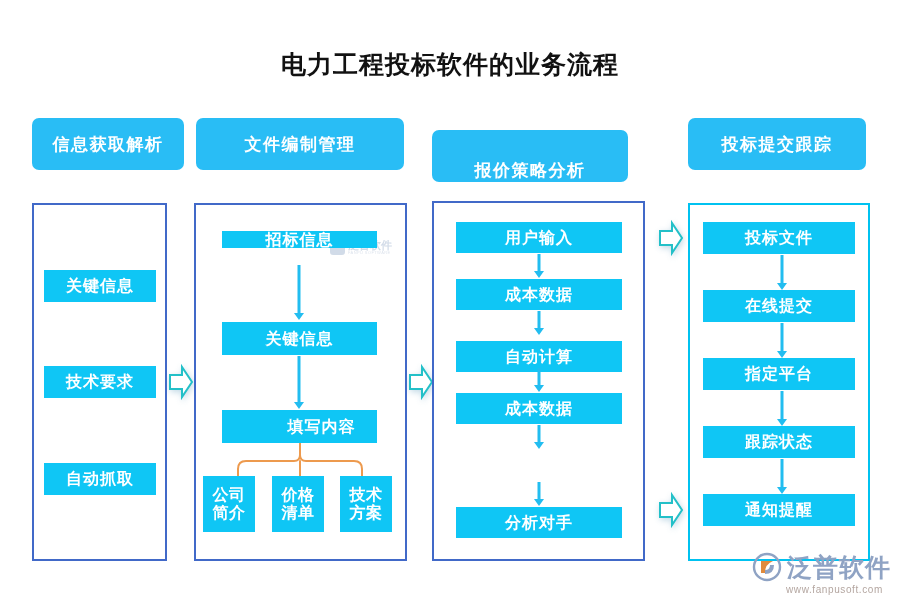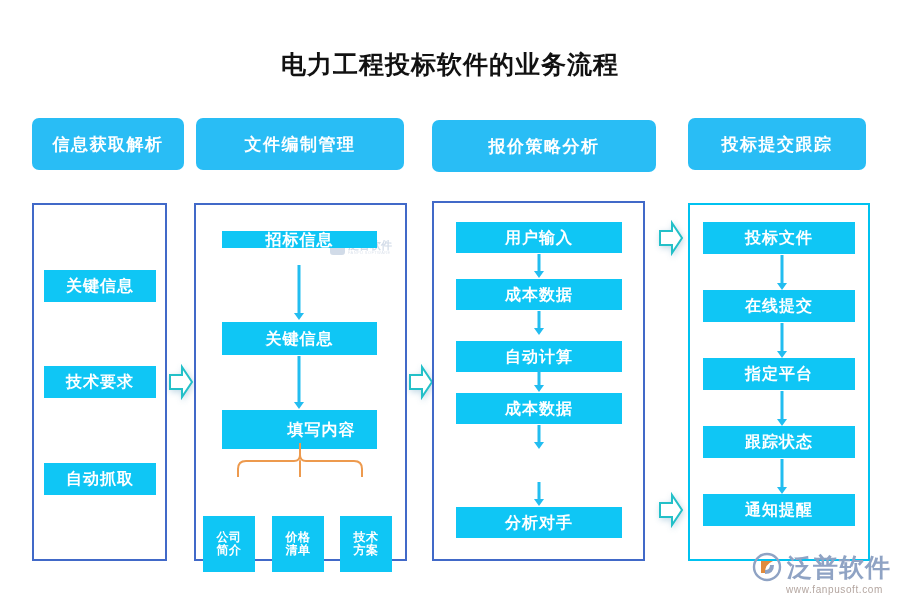--- a/index.html
+++ b/index.html
@@ -39,21 +39,21 @@
 
   
   .pbox {
     position: absolute;
     background: #0fc6f5;
     display: flex; align-items: center; justify-content: center;
     color: #ffffff; font-weight: bold;
     text-align: center; line-height: 1.12;
   }
   .pbox.s16 { font-size: 16px; letter-spacing: 1px; }
-  .pbox.two-line { font-size: 12px; letter-spacing: 0.5px; white-space: pre-line; margin-top: 40px; }
+  .pbox.two-line { font-size: 16px; letter-spacing: 0.5px; white-space: pre-line; }
 
   
   .vconn { position: absolute; }
   .vconn .stem {
     position: absolute; left: 50%; top: 0;
     transform: translateX(-50%);
     width: 3px; background: #22bdf0;
   }
   .vconn .head {
     position: absolute; left: 50%; bottom: 0;
@@ -103,21 +103,21 @@
 <div id="stage">
 
   <div class="page-title">电力工程投标软件的业务流程</div>
 
   <div class="hdr" style="left:32px;  top:118px; width:152px;">
     <span>信息获取解析</span>
   </div>
   <div class="hdr" style="left:196px; top:118px; width:208px;">
     <span>文件编制管理</span>
   </div>
-  <div class="hdr" style="left:432px; top:120px; width:224px;">
+  <div class="hdr" style="left:432px; top:130px; width:196px;align-items:flex-end;">
     <span>报价策略分析</span>
   </div>
   <div class="hdr" style="left:688px; top:118px; width:178px;">
     <span>投标提交跟踪</span>
   </div>
 
   <div class="panel" style="left:32px; top:203px; width:135px; height:358px;"></div>
 
   <div class="pbox s16" style="left:44px; top:270px; width:112px; height:32px;">
     <span>关键信息</span>
@@ -154,21 +154,21 @@
   </div>
 
   <div class="pbox s16" style="left:222px; top:322px; width:155px; height:33px;">
     <span>关键信息</span>
   </div>
   <div class="vconn" style="left:288px; top:356px; width:22px; height:53px;">
     <div class="stem" style="height:46px;"></div>
       <div class="head"></div>
   </div>
 
-  <div class="pbox s16" style="left:222px; top:410px; width:155px; height:39px;padding-left:44px;">
+  <div class="pbox s16" style="left:222px; top:410px; width:155px; height:33px;padding-left:44px;">
     <span>填写内容</span>
   </div>
 
   <div class="bracket" style="left:222px; top:443px;">
     <svg width="160" height="34" viewBox="0 0 160 34">
       <path d="M78 0 L78 12 Q78 18 72 18 L24 18 Q16 18 16 26 L16 34" fill="none" stroke="#ed9a4e" stroke-width="2" stroke-linecap="round"></path>
       <path d="M78 12 Q78 18 84 18 L132 18 Q140 18 140 26 L140 34" fill="none" stroke="#ed9a4e" stroke-width="2" stroke-linecap="round"></path>
       <path d="M78 18 L78 34" fill="none" stroke="#ed9a4e" stroke-width="2" stroke-linecap="round"></path>
     </svg>
   </div>

